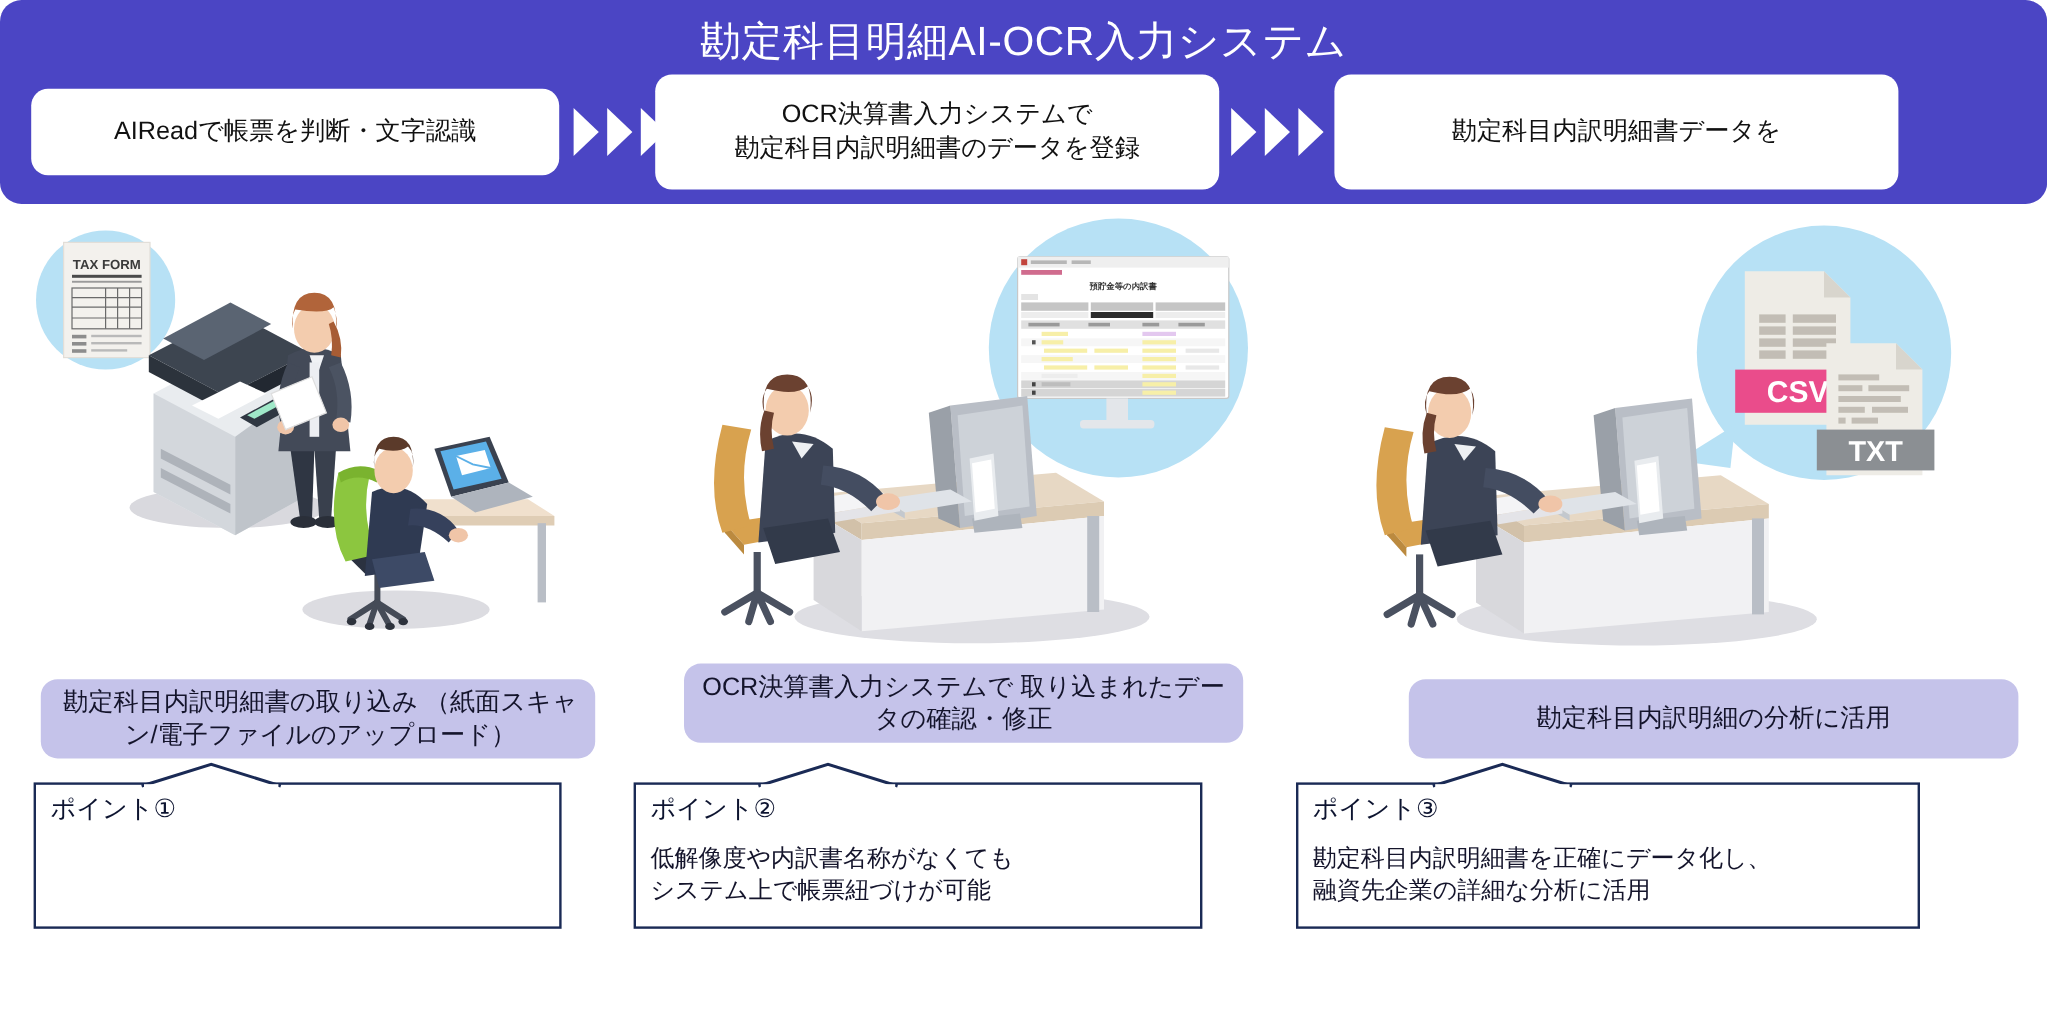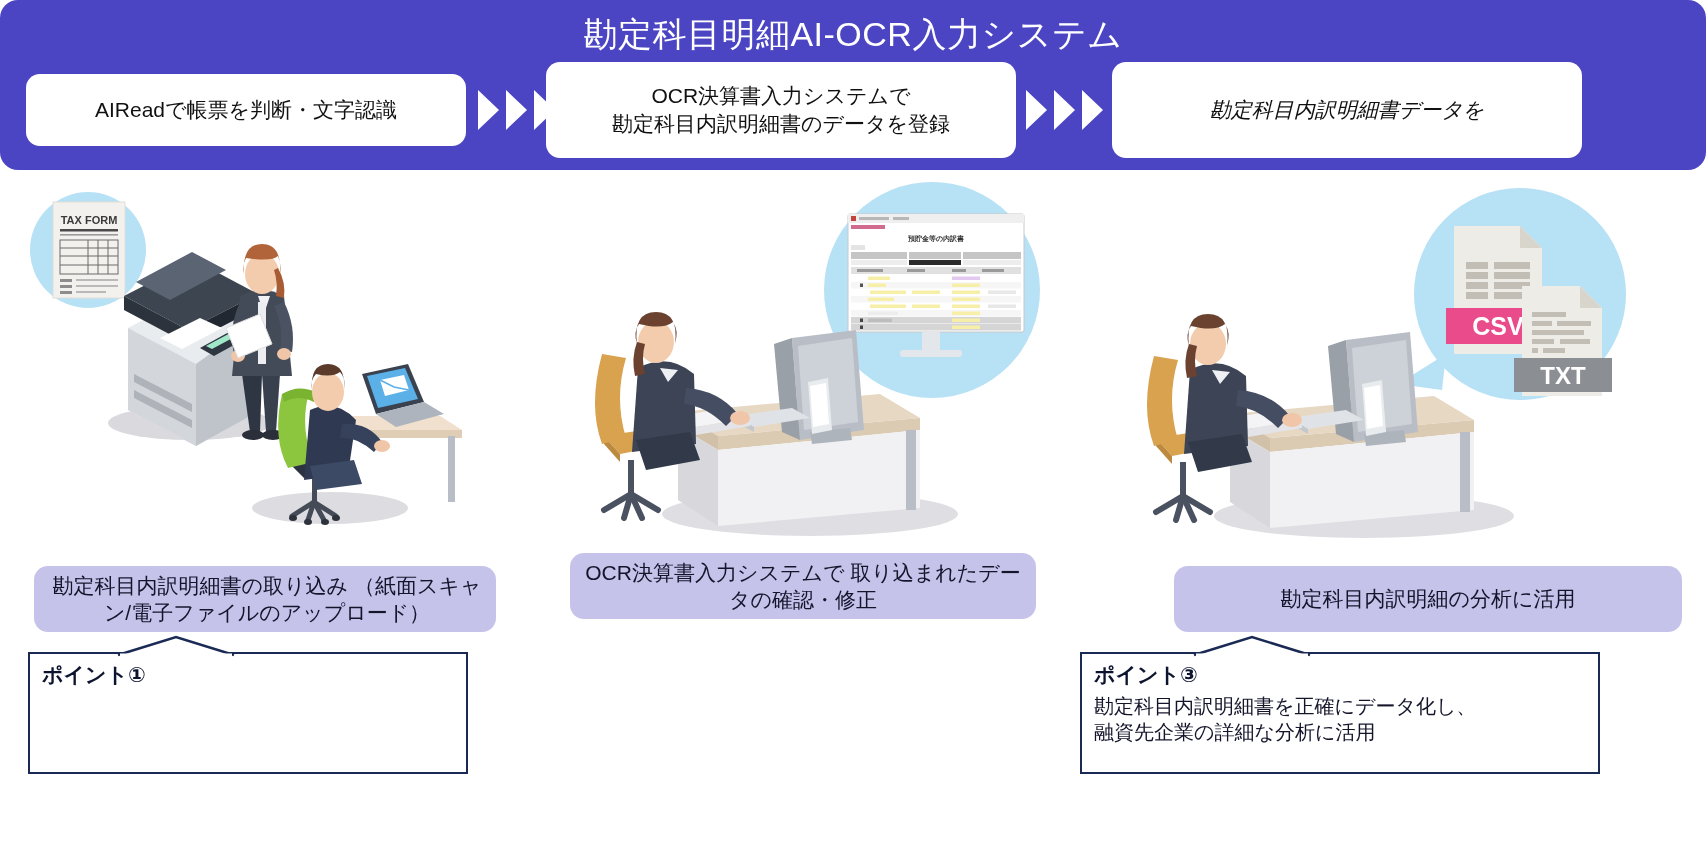--- a/index.html
+++ b/index.html
@@ -43,21 +43,21 @@
     text-align:center;
     color:#111111;
     font-size:21px;
     line-height:1.32;
     box-sizing:border-box;
     padding:4px 10px;
   }
   .step-box .l{display:block;}
   #step-1{left:26px;top:12px;width:440px;height:72px;}
   #step-2{left:546px;top:0px;width:470px;height:96px;}
-  #step-3{left:1112px;top:0px;width:470px;height:96px;font-style:italic;}
+  #step-3{left:1112px;top:0px;width:470px;height:96px;}
 
   .arrows{
     position:absolute;
     display:flex;
     align-items:center;
     gap:7px;
     top:28px;
   }
   #arrows-1{left:478px;}
   #arrows-2{left:1026px;}
@@ -96,22 +96,22 @@
     background:#ffffff;
     border:2.5px solid #1a2a55;
     box-sizing:border-box;
     padding:9px 12px 8px 12px;
   }
   #point-1{left:28px;top:652px;width:440px;height:122px;}
   #point-2{left:528px;top:652px;width:474px;height:122px;}
   #point-3{left:1080px;top:652px;width:520px;height:122px;}
 
   .point-title{
-    font-size:21px;font-weight:bold;color:#0d1430;line-height:1.15;
-    margin-bottom:7px;
+    font-size:21px;font-weight:normal;color:#0d1430;line-height:1.15;
+    margin-bottom:17px;
   }
   .point-body{
     font-size:20px;color:#14142b;line-height:1.28;
   }
   .point-body .l{display:block;}
 
   
   .notch{
     position:absolute;top:-17px;height:19px;width:116px;
     overflow:visible;
@@ -557,20 +557,32 @@
 
   <div class="point" id="point-1">
     <svg class="notch" id="notch-1" viewBox="0 0 116 19">
       <polygon points="0,18 58,0 116,18" fill="#ffffff"></polygon>
       <polyline points="0,18 58,0 116,18" fill="none" stroke="#1a2a55" stroke-width="2.5"></polyline>
       <rect x="2" y="16.5" width="112" height="4" fill="#ffffff"></rect>
     </svg>
     <div class="point-title">ポイント①</div>
   </div>
 
+  <div class="point" id="point-2">
+    <svg class="notch" id="notch-2" viewBox="0 0 116 19">
+      <polygon points="0,18 58,0 116,18" fill="#ffffff"></polygon>
+      <polyline points="0,18 58,0 116,18" fill="none" stroke="#1a2a55" stroke-width="2.5"></polyline>
+      <rect x="2" y="16.5" width="112" height="4" fill="#ffffff"></rect>
+    </svg>
+    <div class="point-title">ポイント②</div>
+    <div class="point-body">
+      <span class="l">低解像度や内訳書名称がなくても</span>
+      <span class="l">システム上で帳票紐づけが可能</span>
+    </div>
+  </div>
 
   <div class="point" id="point-3">
     <svg class="notch" id="notch-3" viewBox="0 0 116 19">
       <polygon points="0,18 58,0 116,18" fill="#ffffff"></polygon>
       <polyline points="0,18 58,0 116,18" fill="none" stroke="#1a2a55" stroke-width="2.5"></polyline>
       <rect x="2" y="16.5" width="112" height="4" fill="#ffffff"></rect>
     </svg>
     <div class="point-title">ポイント③</div>
     <div class="point-body">
       <span class="l">勘定科目内訳明細書を正確にデータ化し、</span>

